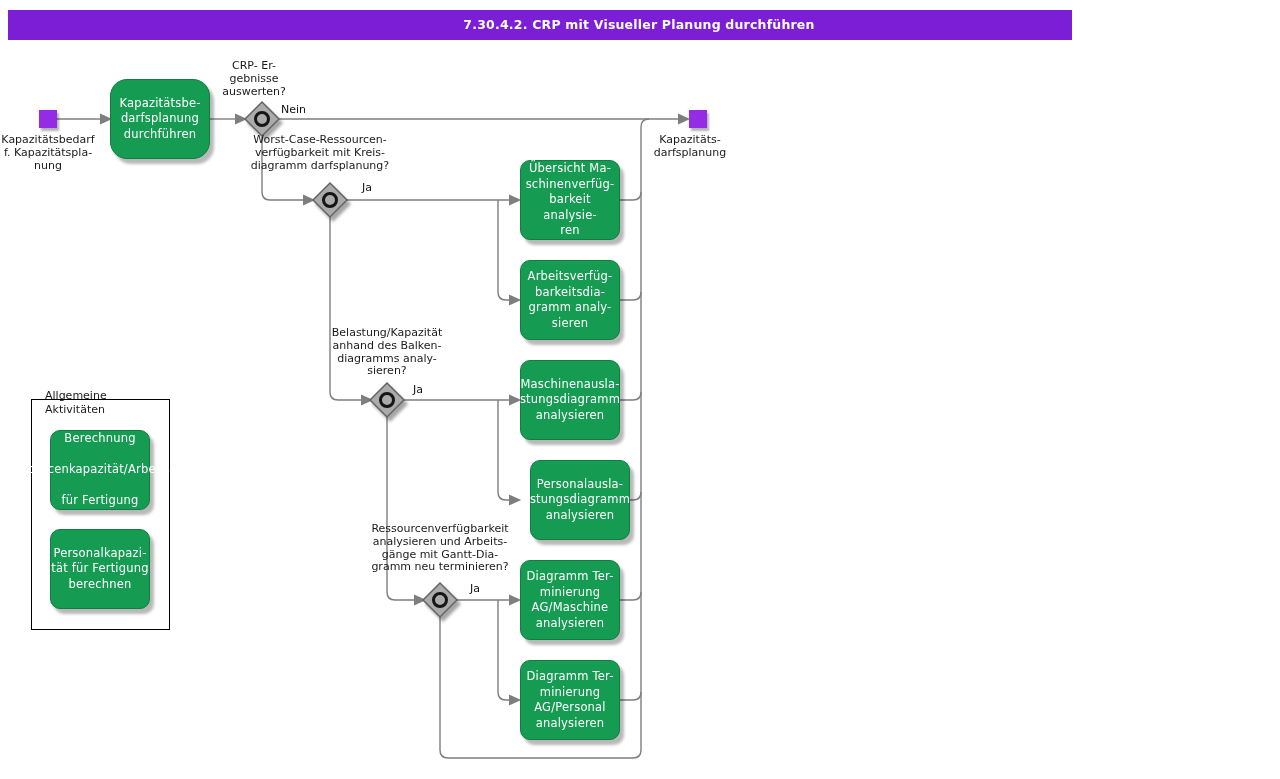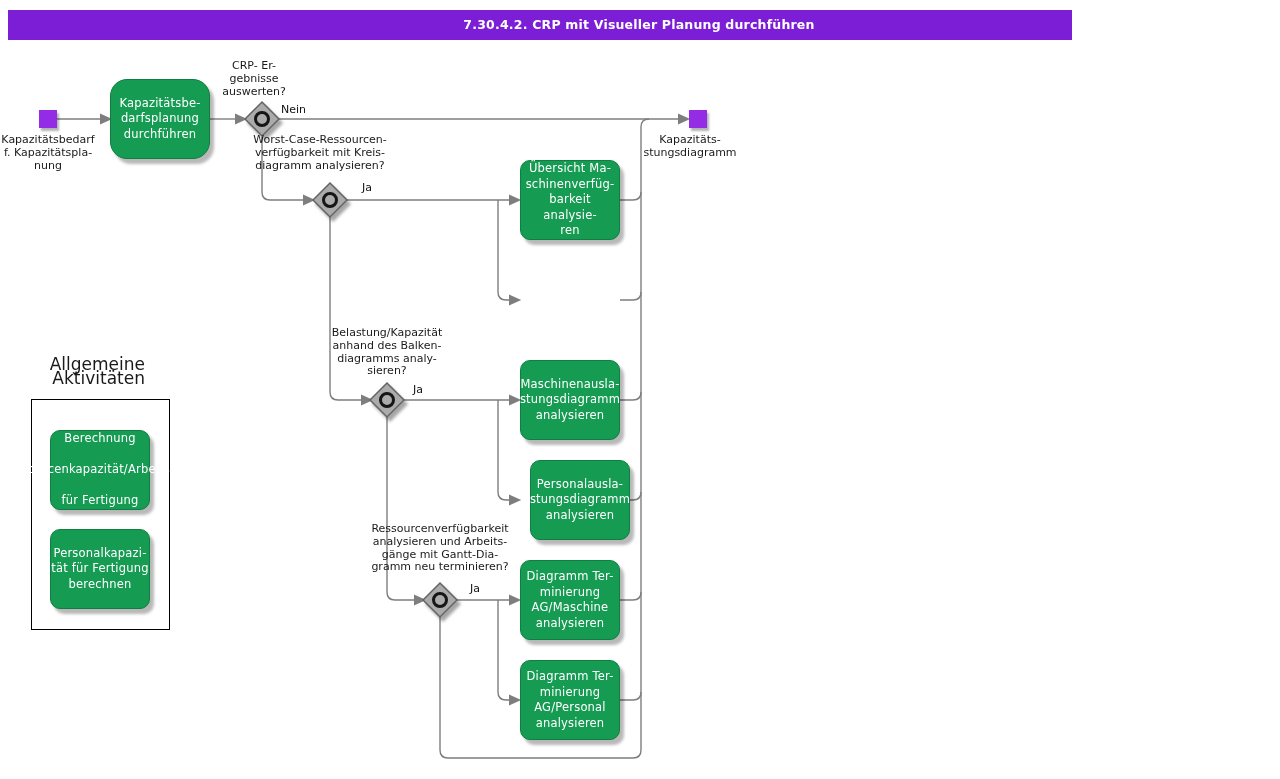--- a/index.html
+++ b/index.html
@@ -16,22 +16,22 @@
   .activity{position:absolute;width:100px;height:80px;background:#169C52;
             border:1px solid #0E7F41;border-radius:10px;color:#ffffff;
             box-shadow:4px 5px 3px rgba(0,0,0,.28);display:flex;align-items:center;
             justify-content:center;text-align:center;font-size:11.5px;line-height:15.5px;
             letter-spacing:.2px;white-space:pre-line;z-index:3;box-sizing:border-box;}
   .question{position:absolute;color:#1a1a1a;font-size:11px;line-height:12.8px;
             text-align:center;white-space:pre-line;z-index:2;}
   .edge-label{position:absolute;color:#111;font-size:11px;z-index:2;}
   .frame{position:absolute;left:31px;top:399px;width:139px;height:231px;
          border:1.3px solid #000;box-sizing:border-box;z-index:2;background:transparent;}
-  .frame-heading{position:absolute;left:45px;top:358px;width:100px;color:#1a1a1a;
-                 font-size:17px;line-height:13.5px;text-align:right;white-space:pre-line;z-index:2;}
+  .frame-heading{position:absolute;left:45px;top:389px;width:100px;color:#1a1a1a;
+                 font-size:11px;line-height:13.5px;text-align:left;white-space:pre-line;z-index:2;}
   .gbox{flex-direction:column;}
   .gbox .line{display:block;}
   .gbox .overflow-line{display:block;white-space:nowrap;width:max-content;
                        margin-left:50%;transform:translateX(-50%);}
 </style>
 </head>
 <body>
 
 <div class="canvas">
 
@@ -85,52 +85,56 @@
 
   <div class="titlebar">7.30.4.2. CRP mit Visueller Planung durchführen</div>
 
   <div class="event" style="left:39px;top:110px;"></div>
   <div class="node-label" style="left:-4px;top:133px;width:104px;">Kapazitätsbedarf
 f. Kapazitätspla-
 nung</div>
 
   <div class="event" style="left:689px;top:110px;"></div>
   <div class="node-label" style="left:638px;top:133px;width:104px;">Kapazitäts-
-stungsdiagramm</div>
+darfsplanung</div>
 
   <div class="activity" style="left:110px;top:79px;border-radius:17px;">Kapazitätsbe-
 darfsplanung
 durchführen</div>
 
   <div class="question" style="left:204px;top:60px;width:100px;">CRP- Er-
 gebnisse
 auswerten?</div>
   <div class="edge-label" style="left:281px;top:103px;text-align:center;">Nein</div>
 
   <div class="question" style="left:245px;top:134px;width:150px;">Worst-Case-Ressourcen-
 verfügbarkeit mit Kreis-
-diagramm analysieren?</div>
+diagramm darfsplanung?</div>
   <div class="edge-label" style="left:362px;top:181px;">Ja</div>
 
   <div class="question" style="left:312px;top:327px;width:150px;">Belastung/Kapazität
 anhand des Balken-
 diagramms analy-
 sieren?</div>
   <div class="edge-label" style="left:413px;top:383px;">Ja</div>
 
   <div class="question" style="left:355px;top:523px;width:170px;">Ressourcenverfügbarkeit
 analysieren und Arbeits-
 gänge mit Gantt-Dia-
 gramm neu terminieren?</div>
   <div class="edge-label" style="left:470px;top:582px;">Ja</div>
 
   <div class="activity" style="left:520px;top:160px;">Übersicht Ma-
 schinenverfüg-
 barkeit analysie-
 ren</div>
+  <div class="activity" style="left:520px;top:260px;">Arbeitsverfüg-
+barkeitsdia-
+gramm analy-
+sieren</div>
   <div class="activity" style="left:520px;top:360px;">Maschinenausla-
 stungsdiagramm
 analysieren</div>
   <div class="activity" style="left:530px;top:460px;">Personalausla-
 stungsdiagramm
 analysieren</div>
   <div class="activity" style="left:520px;top:560px;">Diagramm Ter-
 minierung
 AG/Maschine
 analysieren</div>

